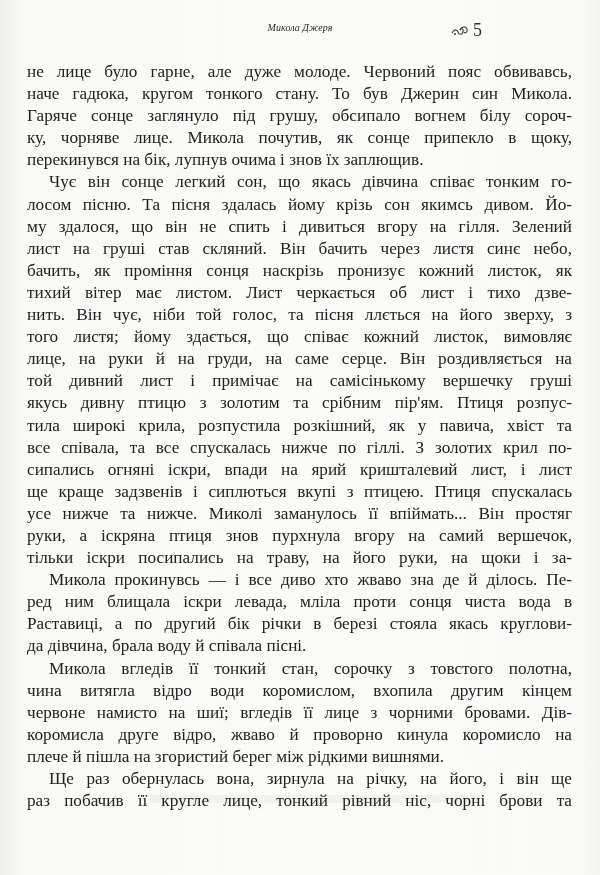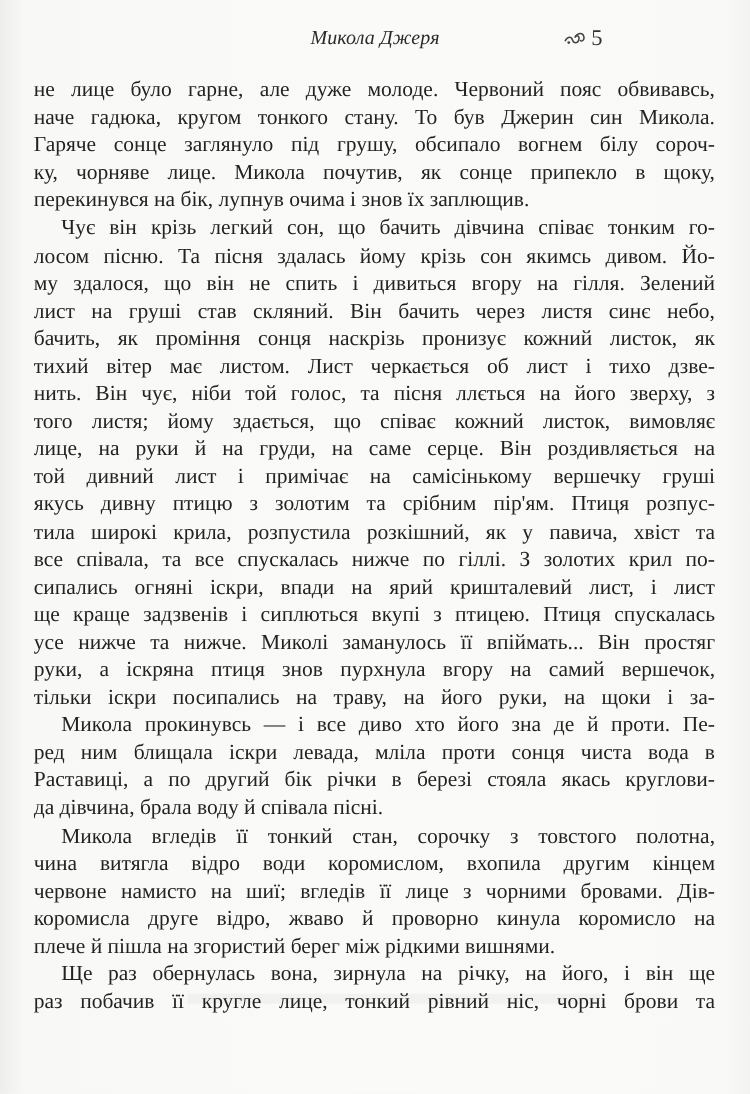--- a/index.html
+++ b/index.html
@@ -28,21 +28,21 @@
       width: 600px;
       height: 24px;
     }
     .header-title {
       position: absolute;
       left: 0;
       width: 600px;
       top: 2px;
       text-align: center;
       font-style: italic;
-      font-size: 16px;
+      font-size: 10px;
       color: #2a2a2a;
       letter-spacing: 0.1px;
     }
     .page-number-wrap {
       position: absolute;
       right: 118px;
       top: 0px;
       display: flex;
       align-items: center;
       gap: 4px;
@@ -112,41 +112,41 @@
 
   <div class="body-text">
     <div>
       <span class="line">не лице було гарне, але дуже молоде. Червоний пояс обвивавсь,</span>
       <span class="line">наче гадюка, кругом тонкого стану. То був Джерин син Микола.</span>
       <span class="line">Гаряче сонце заглянуло під грушу, обсипало вогнем білу сороч-</span>
       <span class="line">ку, чорняве лице. Микола почутив, як сонце припекло в щоку,</span>
       <span class="line last">перекинувся на бік, лупнув очима і знов їх заплющив.</span>
     </div>
     <div>
-      <span class="line indent">Чує він крізь легкий сон, що бачить дівчина співає тонким го-</span>
+      <span class="line indent">Чує він сонце легкий сон, що якась дівчина співає тонким го-</span>
       <span class="line">лосом пісню. Та пісня здалась йому крізь сон якимсь дивом. Йо-</span>
       <span class="line">му здалося, що він не спить і дивиться вгору на гілля. Зелений</span>
       <span class="line">лист на груші став скляний. Він бачить через листя синє небо,</span>
       <span class="line">бачить, як проміння сонця наскрізь пронизує кожний листок, як</span>
       <span class="line">тихий вітер має листом. Лист черкається об лист і тихо дзве-</span>
       <span class="line">нить. Він чує, ніби той голос, та пісня ллється на його зверху, з</span>
       <span class="line">того листя; йому здається, що співає кожний листок, вимовляє</span>
       <span class="line">лице, на руки й на груди, на саме серце. Він роздивляється на</span>
       <span class="line">той дивний лист і примічає на самісінькому вершечку груші</span>
       <span class="line">якусь дивну птицю з золотим та срібним пір'ям. Птиця розпус-</span>
       <span class="line">тила широкі крила, розпустила розкішний, як у павича, хвіст та</span>
       <span class="line">все співала, та все спускалась нижче по гіллі. З золотих крил по-</span>
       <span class="line">сипались огняні іскри, впади на ярий кришталевий лист, і лист</span>
       <span class="line">ще краще задзвенів і сиплються вкупі з птицею. Птиця спускалась</span>
       <span class="line">усе нижче та нижче. Миколі заманулось її впіймать... Він простяг</span>
       <span class="line">руки, а іскряна птиця знов пурхнула вгору на самий вершечок,</span>
       <span class="line">тільки іскри посипались на траву, на його руки, на щоки і за-</span>
     </div>
     <div>
-      <span class="line indent">Микола прокинувсь — і все диво хто його зна де й проти. Пе-</span>
+      <span class="line indent">Микола прокинувсь — і все диво хто жваво зна де й ділось. Пе-</span>
       <span class="line">ред ним блищала іскри левада, мліла проти сонця чиста вода в</span>
       <span class="line">Раставиці, а по другий бік річки в березі стояла якась круглови-</span>
       <span class="line last">да дівчина, брала воду й співала пісні.</span>
     </div>
     <div>
       <span class="line indent">Микола вгледів її тонкий стан, сорочку з товстого полотна,</span>
       <span class="line">чина витягла відро води коромислом, вхопила другим кінцем</span>
       <span class="line">червоне намисто на шиї; вгледів її лице з чорними бровами. Дів-</span>
       <span class="line">коромисла друге відро, жваво й проворно кинула коромисло на</span>
       <span class="line last">плече й пішла на згористий берег між рідкими вишнями.</span>

